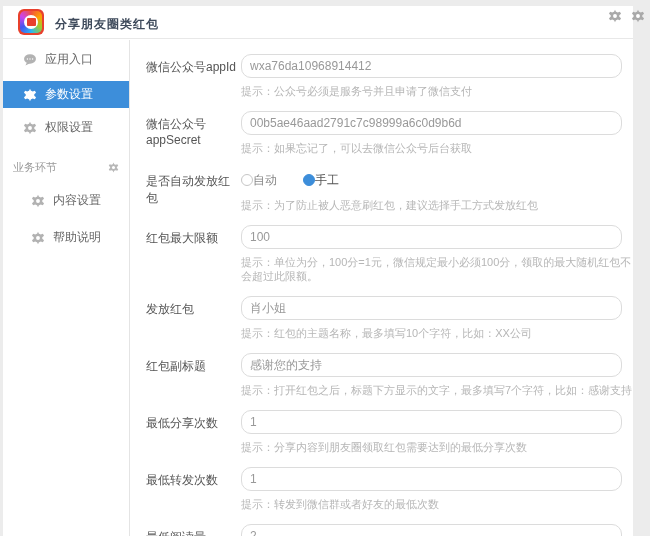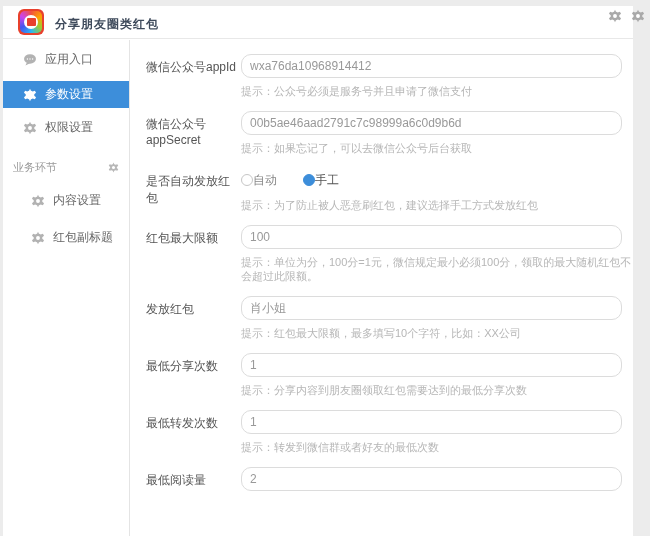--- a/index.html
+++ b/index.html
@@ -124,21 +124,21 @@
             </svg>
           </span>
         <span>内容设置</span>
       </div>
       <div class="side-item">
         <span class="icn">
             <svg>
               <use href="#i-gear"></use>
             </svg>
           </span>
-        <span>红包副标题</span>
+        <span>帮助说明</span>
       </div>
     </div>
   </div>
 
   <div class="content">
   <div class="form-row">
     <div class="row-label">微信公众号appId</div>
     <div class="row-field">
       <input type="text" value="wxa76da10968914412" style="">
       
@@ -180,24 +180,32 @@
       
       <div class="row-hint">提示：单位为分，100分=1元，微信规定最小必须100分，领取的最大随机红包不会超过此限额。</div>
     </div>
   </div>
 
   <div class="form-row">
     <div class="row-label">发放红包</div>
     <div class="row-field">
       <input type="text" value="肖小姐" style="">
       
-      <div class="row-hint">提示：红包最大限额，最多填写10个字符，比如：XX公司</div>
-    </div>
-  </div>
-
+      <div class="row-hint">提示：红包的主题名称，最多填写10个字符，比如：XX公司</div>
+    </div>
+  </div>
+
+  <div class="form-row">
+    <div class="row-label">红包副标题</div>
+    <div class="row-field">
+      <input type="text" value="感谢您的支持" style="">
+      
+      <div class="row-hint">提示：打开红包之后，标题下方显示的文字，最多填写7个字符，比如：感谢支持</div>
+    </div>
+  </div>
 
   <div class="form-row">
     <div class="row-label">最低分享次数</div>
     <div class="row-field">
       <input type="text" value="1" style="">
       
       <div class="row-hint">提示：分享内容到朋友圈领取红包需要达到的最低分享次数</div>
     </div>
   </div>
 

